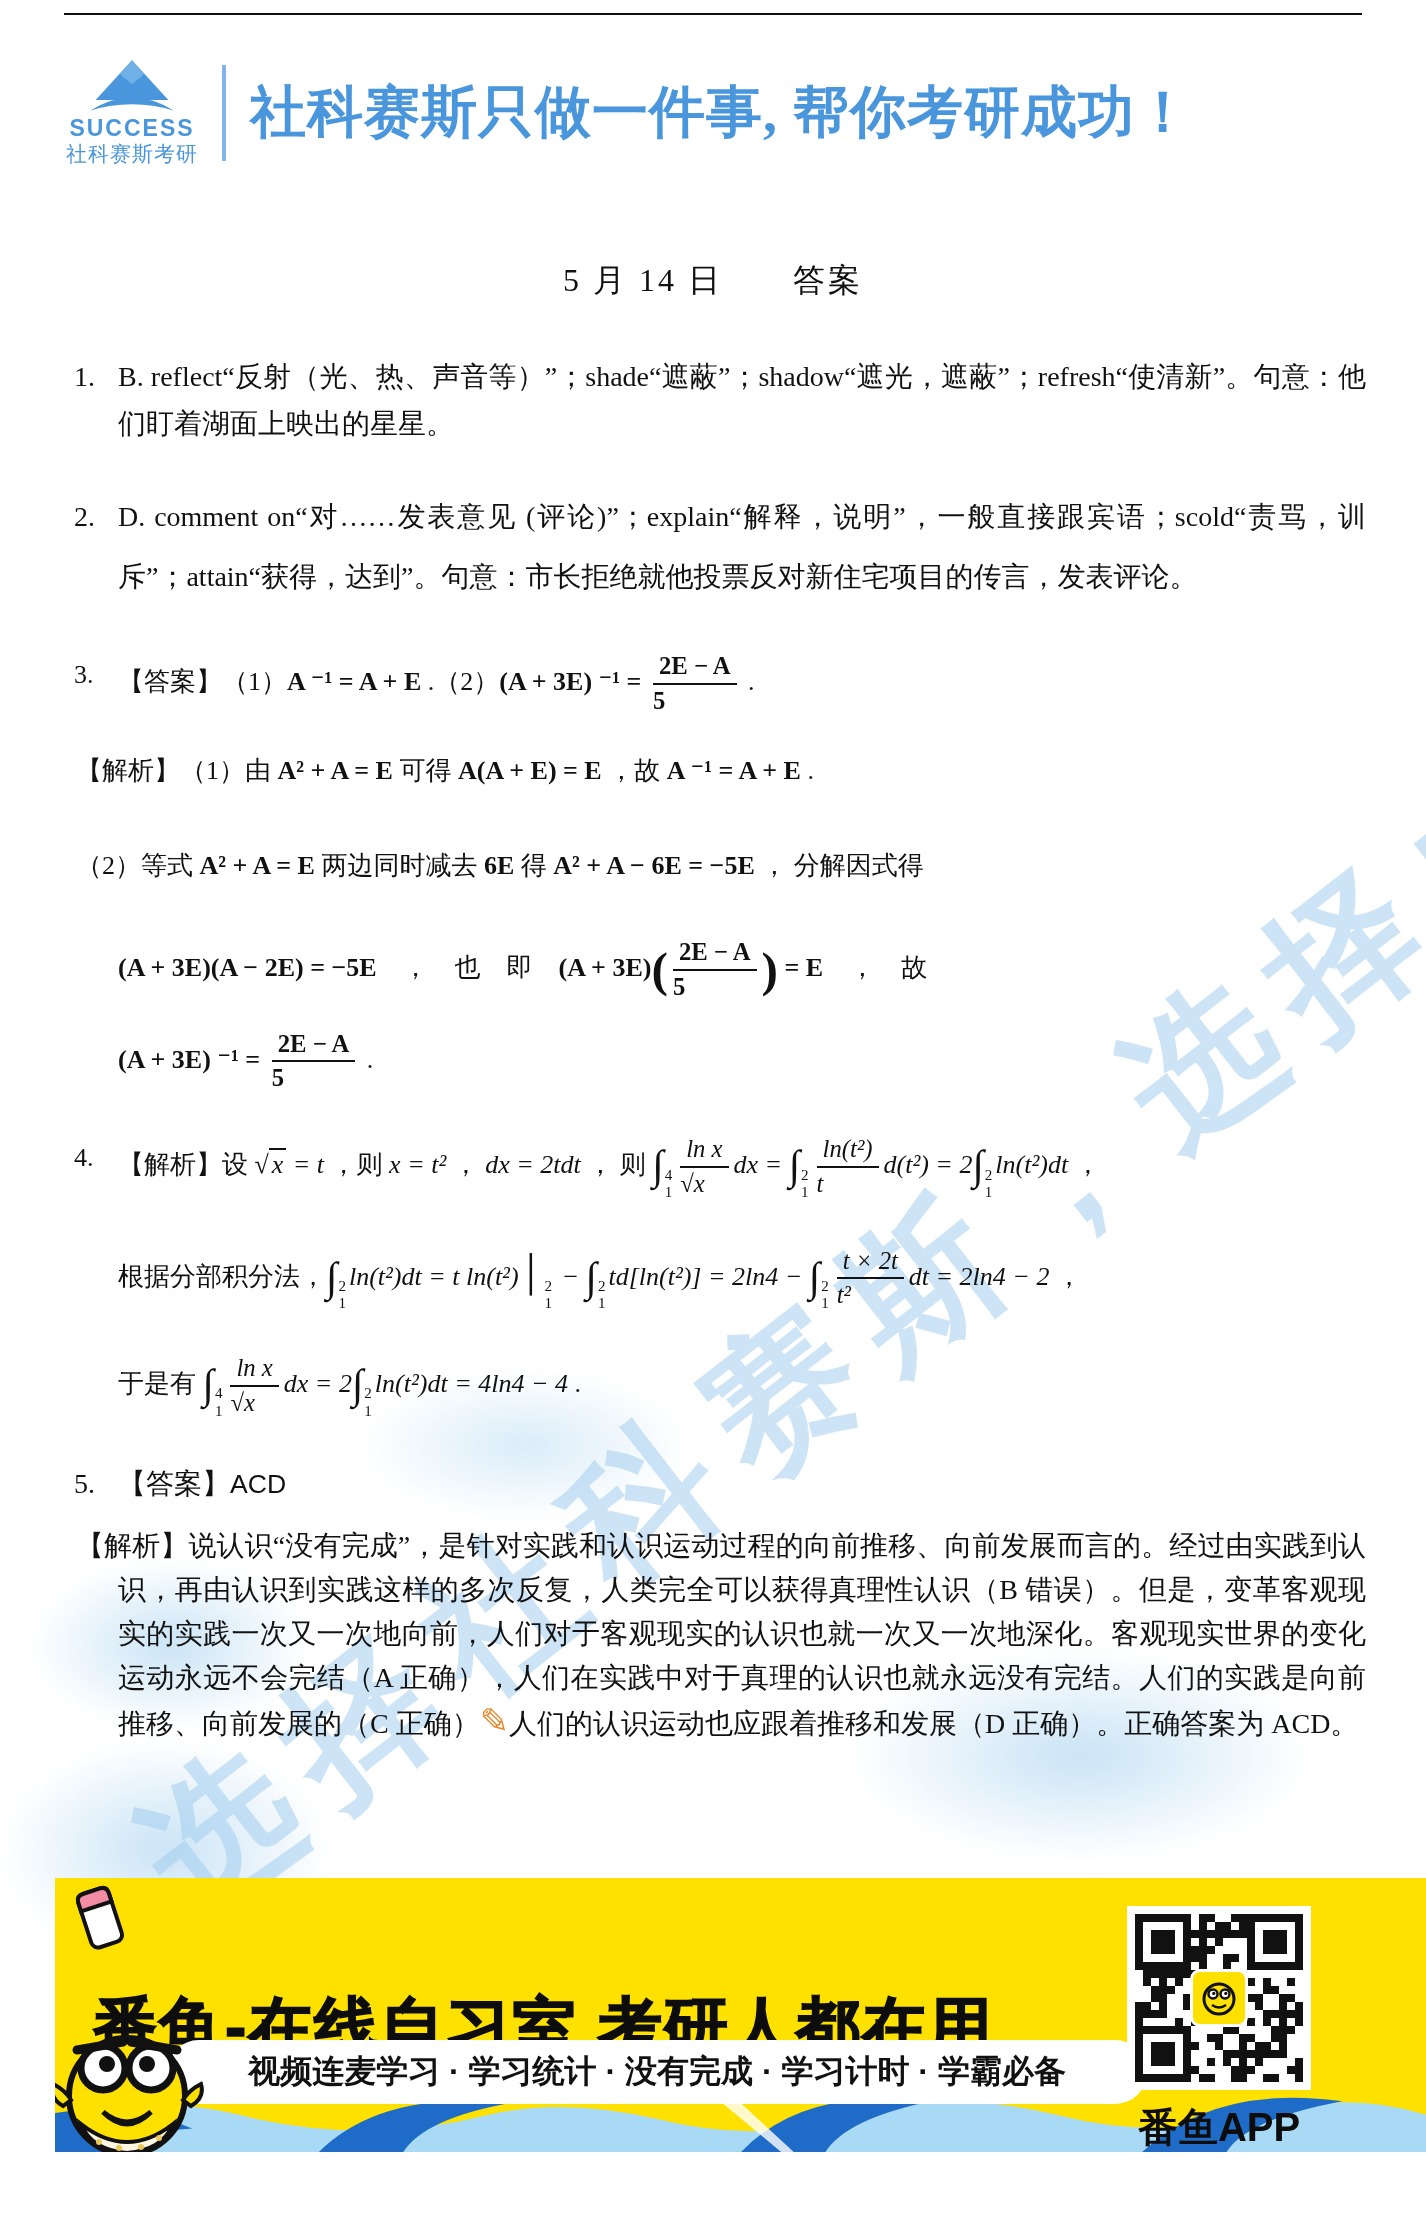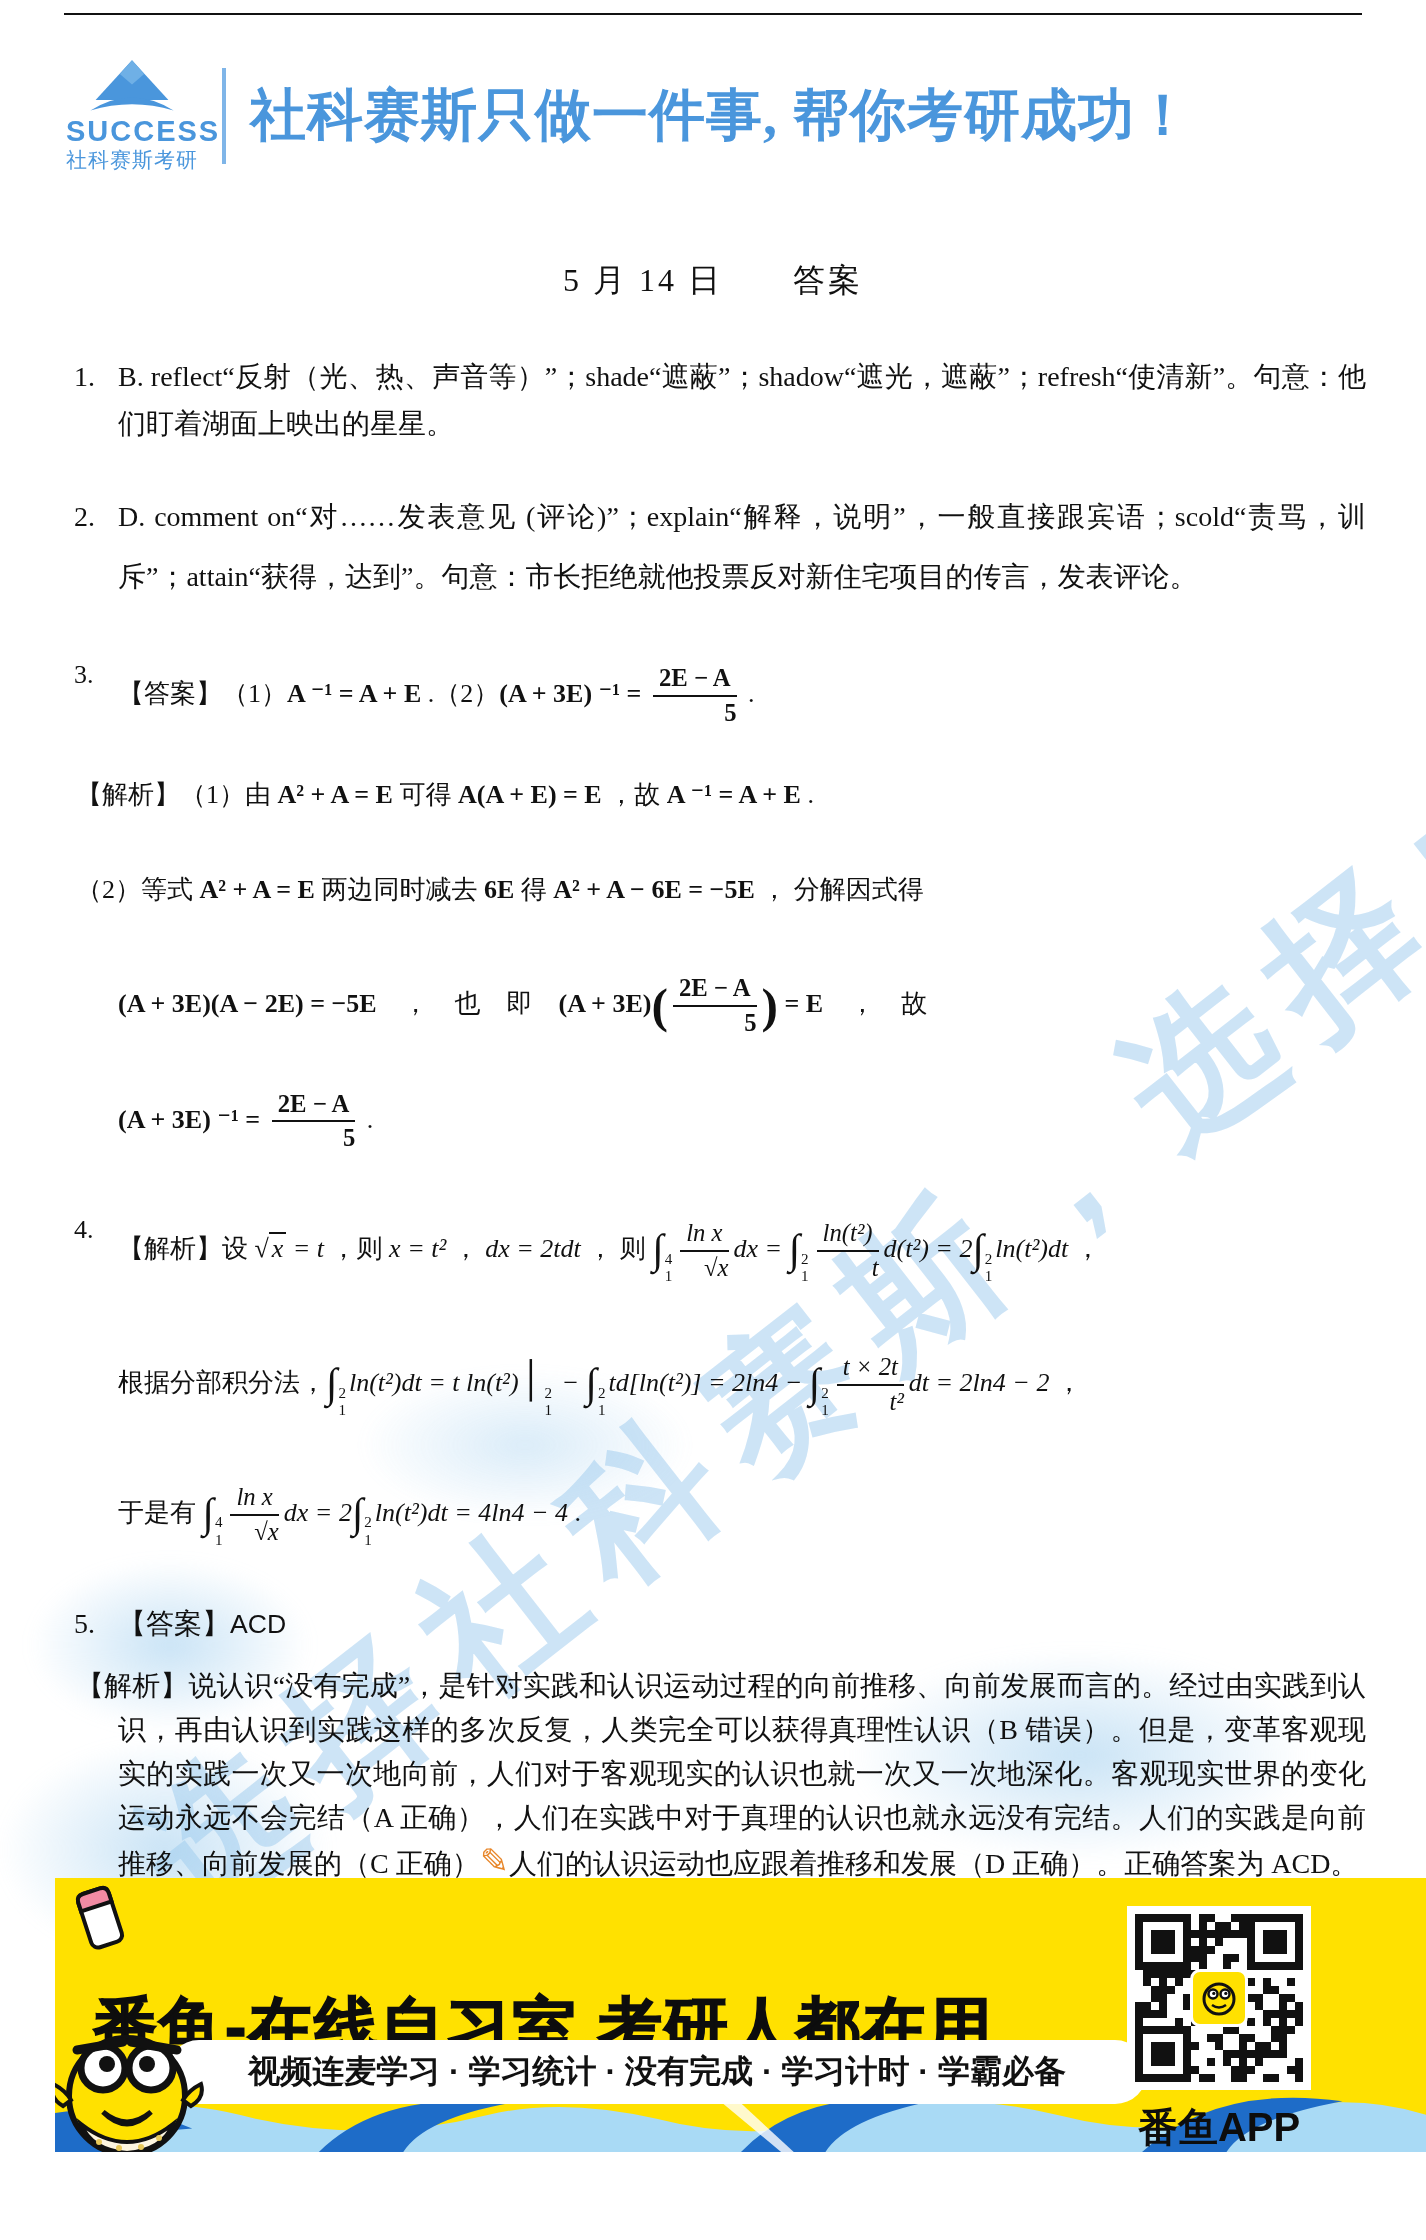--- a/index.html
+++ b/index.html
@@ -5,21 +5,21 @@
   html,body{margin:0;padding:0;background:#e8e8e8;}
   .page{position:relative;width:1426px;height:2240px;background:#ffffff;overflow:hidden;
         font-family:"Liberation Serif","DejaVu Serif",serif;color:#111;margin:0 auto;}
   .top-rule{position:absolute;left:64px;right:64px;top:13px;height:2px;background:#111;}
 
   
   .header{position:absolute;left:66px;top:58px;right:60px;display:flex;align-items:center;z-index:3;}
   .logo{width:132px;text-align:center;flex:0 0 auto;}
   .logo svg{display:block;margin:0 auto;}
   .brand{font-family:"Liberation Sans","DejaVu Sans",sans-serif;font-weight:800;color:#4a96dc;
-         font-size:29px;letter-spacing:2px;line-height:1.05;}
+         font-size:23px;letter-spacing:2px;line-height:1.05;}
   .brand-sub{font-family:"Liberation Sans","DejaVu Sans",sans-serif;font-weight:400;color:#4a96dc;
          font-size:21px;letter-spacing:1px;line-height:1.3;}
   .hdivider{width:4px;height:96px;background:#7fb5e8;margin:0 24px;flex:0 0 auto;}
   .slogan{font-family:Liberation Serif, serif;font-weight:900;color:#4a96dc;
           font-size:56px;letter-spacing:1px;white-space:nowrap;}
 
   
   .wm{position:absolute;left:100px;top:1800px;transform:rotate(-38deg);transform-origin:0 0;
       font-family:"Liberation Sans","DejaVu Sans",sans-serif;font-weight:700;
       font-size:150px;letter-spacing:28px;color:rgba(135,190,233,0.42);white-space:nowrap;z-index:1;}
@@ -45,21 +45,21 @@
   .g16{margin-top:16px;}.g26{margin-top:26px;}.g30{margin-top:30px;}.g36{margin-top:36px;}
   .g40{margin-top:40px;}.g44{margin-top:44px;}.g48{margin-top:48px;}
 
   .m{font-weight:bold;}
   .mi{font-style:italic;}
   .mbig{font-size:1.9em;vertical-align:middle;line-height:1;font-weight:bold;}
   .mono{font-family:Liberation Sans, sans-serif;font-size:0.95em;}
   .pencil{color:#e8872b;font-size:1.25em;font-style:normal;}
   .bar{font-size:1.35em;}
   .int{font-size:1.6em;line-height:1;vertical-align:-0.15em;font-style:normal;}
-  .frac{display:inline-block;vertical-align:middle;text-align:right;margin:12px 5px;font-size:0.95em;line-height:1.25;}
+  .frac{display:inline-block;vertical-align:middle;text-align:left;margin:0 5px;font-size:0.95em;line-height:1.25;}
   .frac .fn{display:block;border-bottom:2px solid #111;padding:0 6px 1px;}
   .frac .fd{display:block;padding-top:1px;}
   .ss{display:inline-flex;flex-direction:column;font-size:0.58em;line-height:1.15;
       vertical-align:-0.45em;margin:0 3px 0 1px;}
   .ss span{display:block;}
   .sqrt .ovl{border-top:2px solid #111;padding:0 3px;}
 
   
   .banner{position:absolute;left:55px;top:1878px;width:1372px;height:274px;background:#ffe100;z-index:2;overflow:hidden;}
   .waves{position:absolute;left:0;bottom:0;width:100%;height:78px;}

